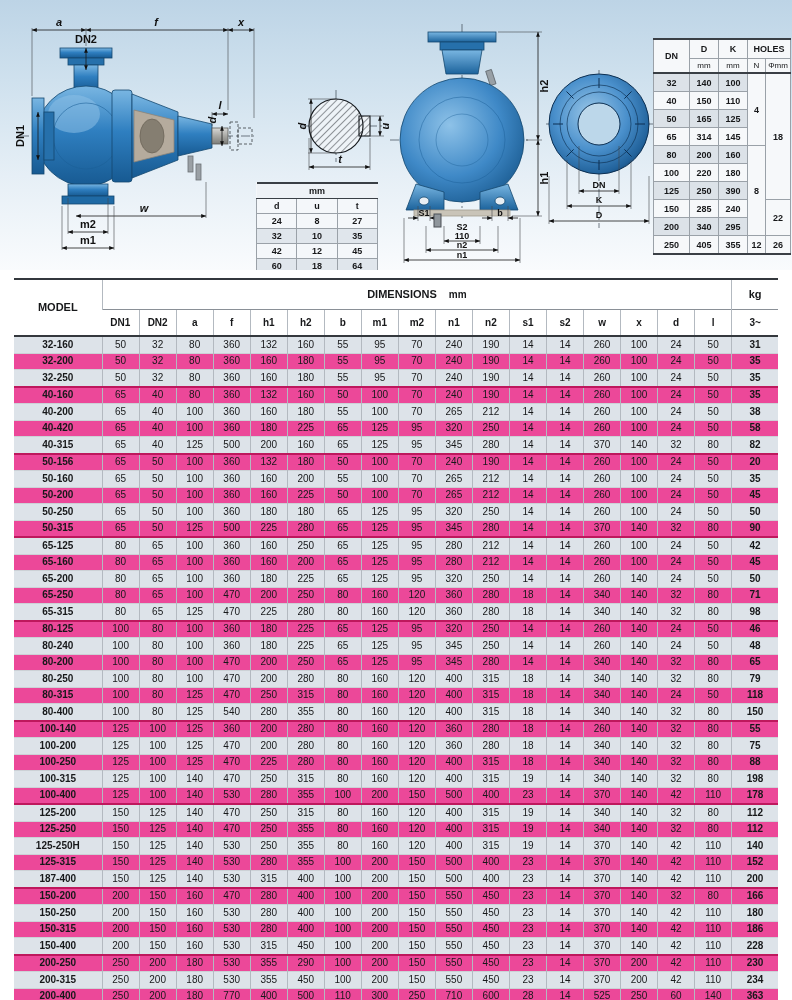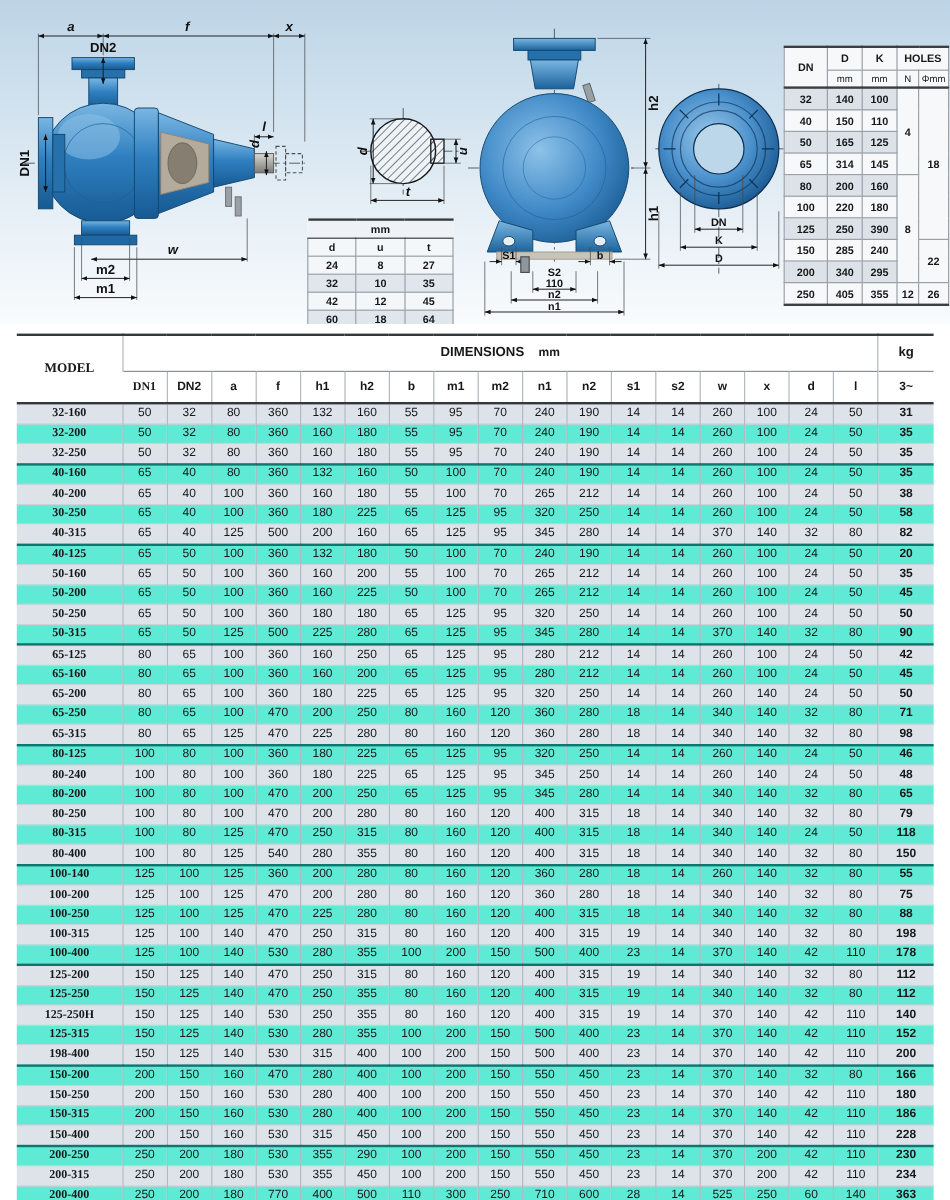--- a/index.html
+++ b/index.html
@@ -35,31 +35,31 @@
   .flg thead tr.sub th{height:13px;font-size:8px;font-weight:normal;}
   .flg thead{border-bottom:2px solid #3a3f45;}
   .flg tbody td{height:17px;font-weight:bold;}
   .flg tbody tr:nth-child(odd) td:not(.grpcell){background:#dce2e8;}
   .flg td.grpcell{background:#f6f8fa;}
   
   .main-table-wrap{margin:8px 0 0 14px;}
   table.dims{border-collapse:collapse;table-layout:fixed;width:764px;
     border-top:2px solid #34383d;border-bottom:2px solid #34383d;}
   .dims th,.dims td{border-left:1px solid #b3b9c0;font-size:10px;text-align:center;vertical-align:middle;padding:0;line-height:1;}
-  .dims th:first-child,.dims td:first-child{border-left:none;font-family:Liberation Serif, serif;}
+  .dims th:first-child,.dims td:first-child{border-left:none;}
   .dims thead{border-bottom:2px solid #34383d;}
   .dims thead th{font-weight:bold;}
   .dims tr.r1 th{height:29px;font-size:11px;}
   .dims tr.r2 th{height:25px;border-top:1px solid #8a9097;}
   .dims th.model-h{font-size:11px;}
   .dims th.dimtitle span.unit{font-size:10px;margin-left:12px;}
   .dims tbody td{height:15.5px;}
-  .dims tbody tr{background:#5eead4;border-top:1px solid #ccd1d6;}
+  .dims tbody tr{background:#ec4899;border-top:1px solid #ccd1d6;}
   .dims tbody tr:nth-child(odd){background:#dde3e9;}
-  .dims tbody tr.grp{border-top:2px solid #0f766e;}
+  .dims tbody tr.grp{border-top:2px solid #be185d;}
   .dims td.model,.dims td.kg{font-weight:bold;}
 </style>
 </head>
 <body>
 
 <div class="top">
 
   <svg class="abs" style="left:16px;top:12px" width="240" height="252" viewBox="0 0 240 252">
     <defs>
       <marker id="sA" markerWidth="7" markerHeight="6" refX="6" refY="3" orient="auto-start-reverse">
@@ -556,21 +556,21 @@
           <td>212</td>
           <td>14</td>
           <td>14</td>
           <td>260</td>
           <td>100</td>
           <td>24</td>
           <td>50</td>
           <td class="kg">38</td>
         </tr>
         <tr>
-          <td class="model">30-250</td>
+          <td class="model">40-420</td>
           <td>65</td>
           <td>40</td>
           <td>100</td>
           <td>360</td>
           <td>180</td>
           <td>225</td>
           <td>65</td>
           <td>125</td>
           <td>95</td>
           <td>320</td>
@@ -598,21 +598,21 @@
           <td>280</td>
           <td>14</td>
           <td>14</td>
           <td>370</td>
           <td>140</td>
           <td>32</td>
           <td>80</td>
           <td class="kg">82</td>
         </tr>
         <tr class="grp">
-          <td class="model">40-125</td>
+          <td class="model">50-156</td>
           <td>65</td>
           <td>50</td>
           <td>100</td>
           <td>360</td>
           <td>132</td>
           <td>180</td>
           <td>50</td>
           <td>100</td>
           <td>70</td>
           <td>240</td>
@@ -1123,21 +1123,21 @@
           <td>400</td>
           <td>23</td>
           <td>14</td>
           <td>370</td>
           <td>140</td>
           <td>42</td>
           <td>110</td>
           <td class="kg">152</td>
         </tr>
         <tr>
-          <td class="model">198-400</td>
+          <td class="model">187-400</td>
           <td>150</td>
           <td>125</td>
           <td>140</td>
           <td>530</td>
           <td>315</td>
           <td>400</td>
           <td>100</td>
           <td>200</td>
           <td>150</td>
           <td>500</td>

